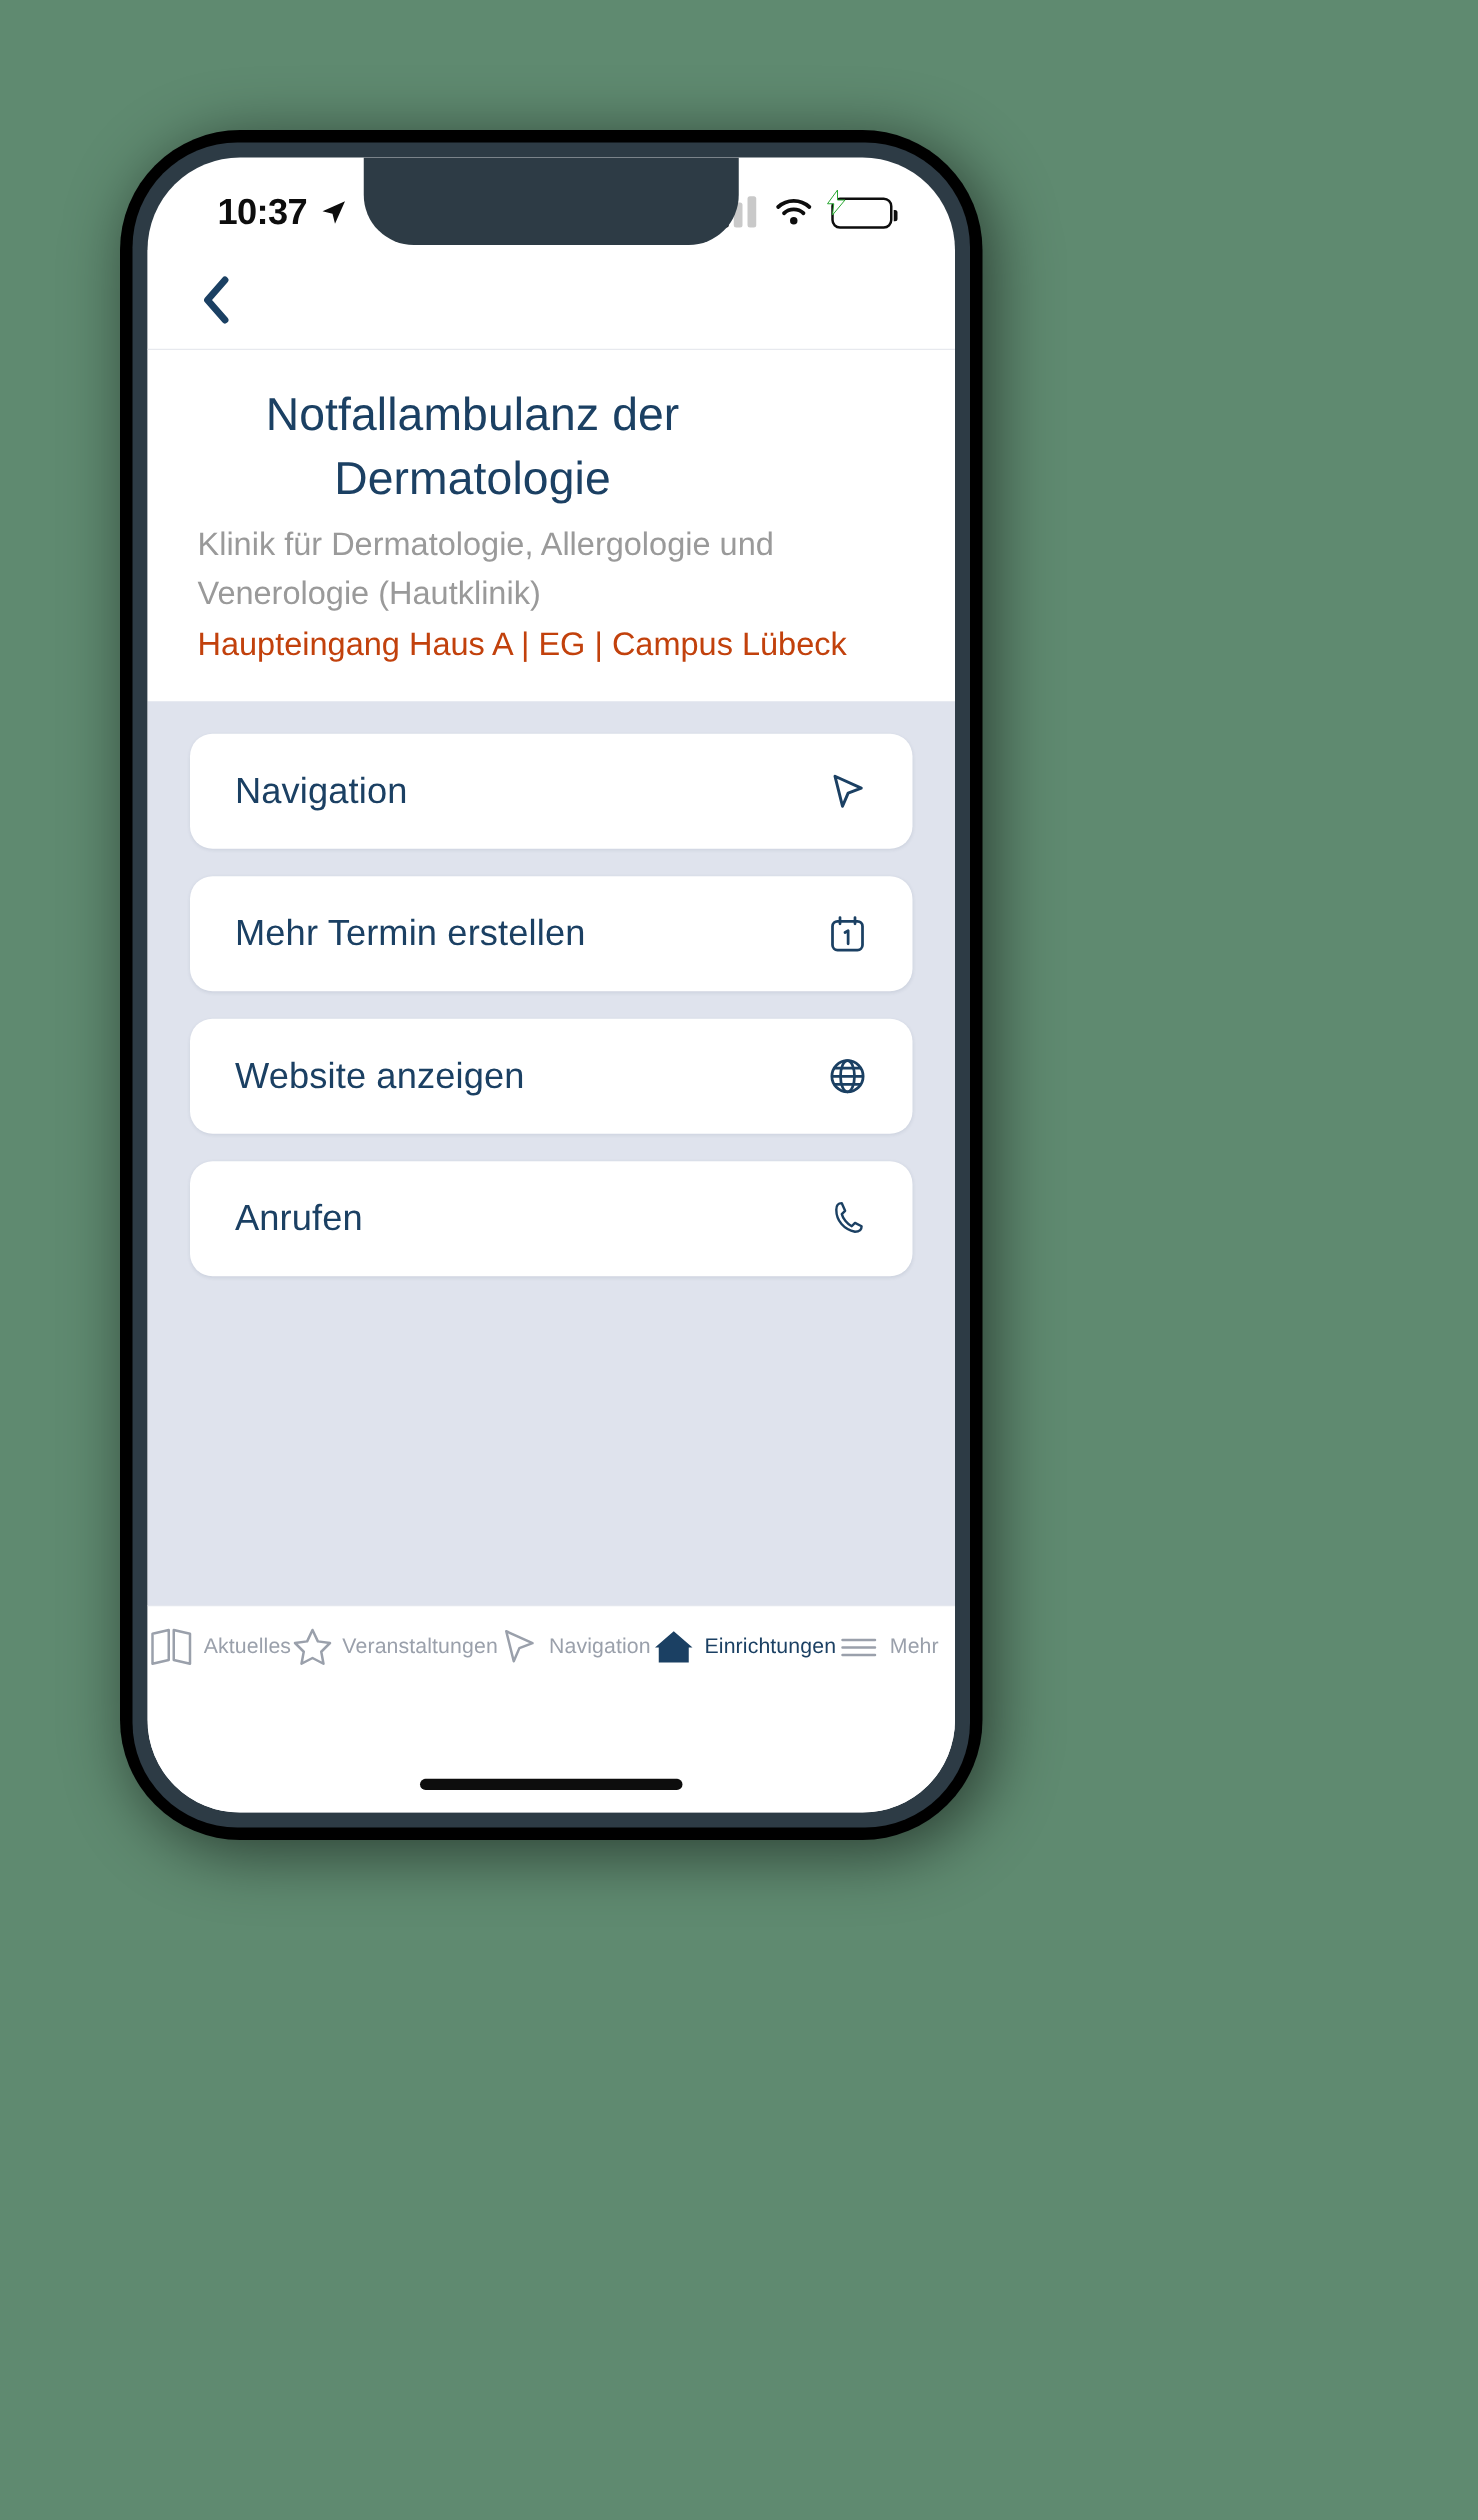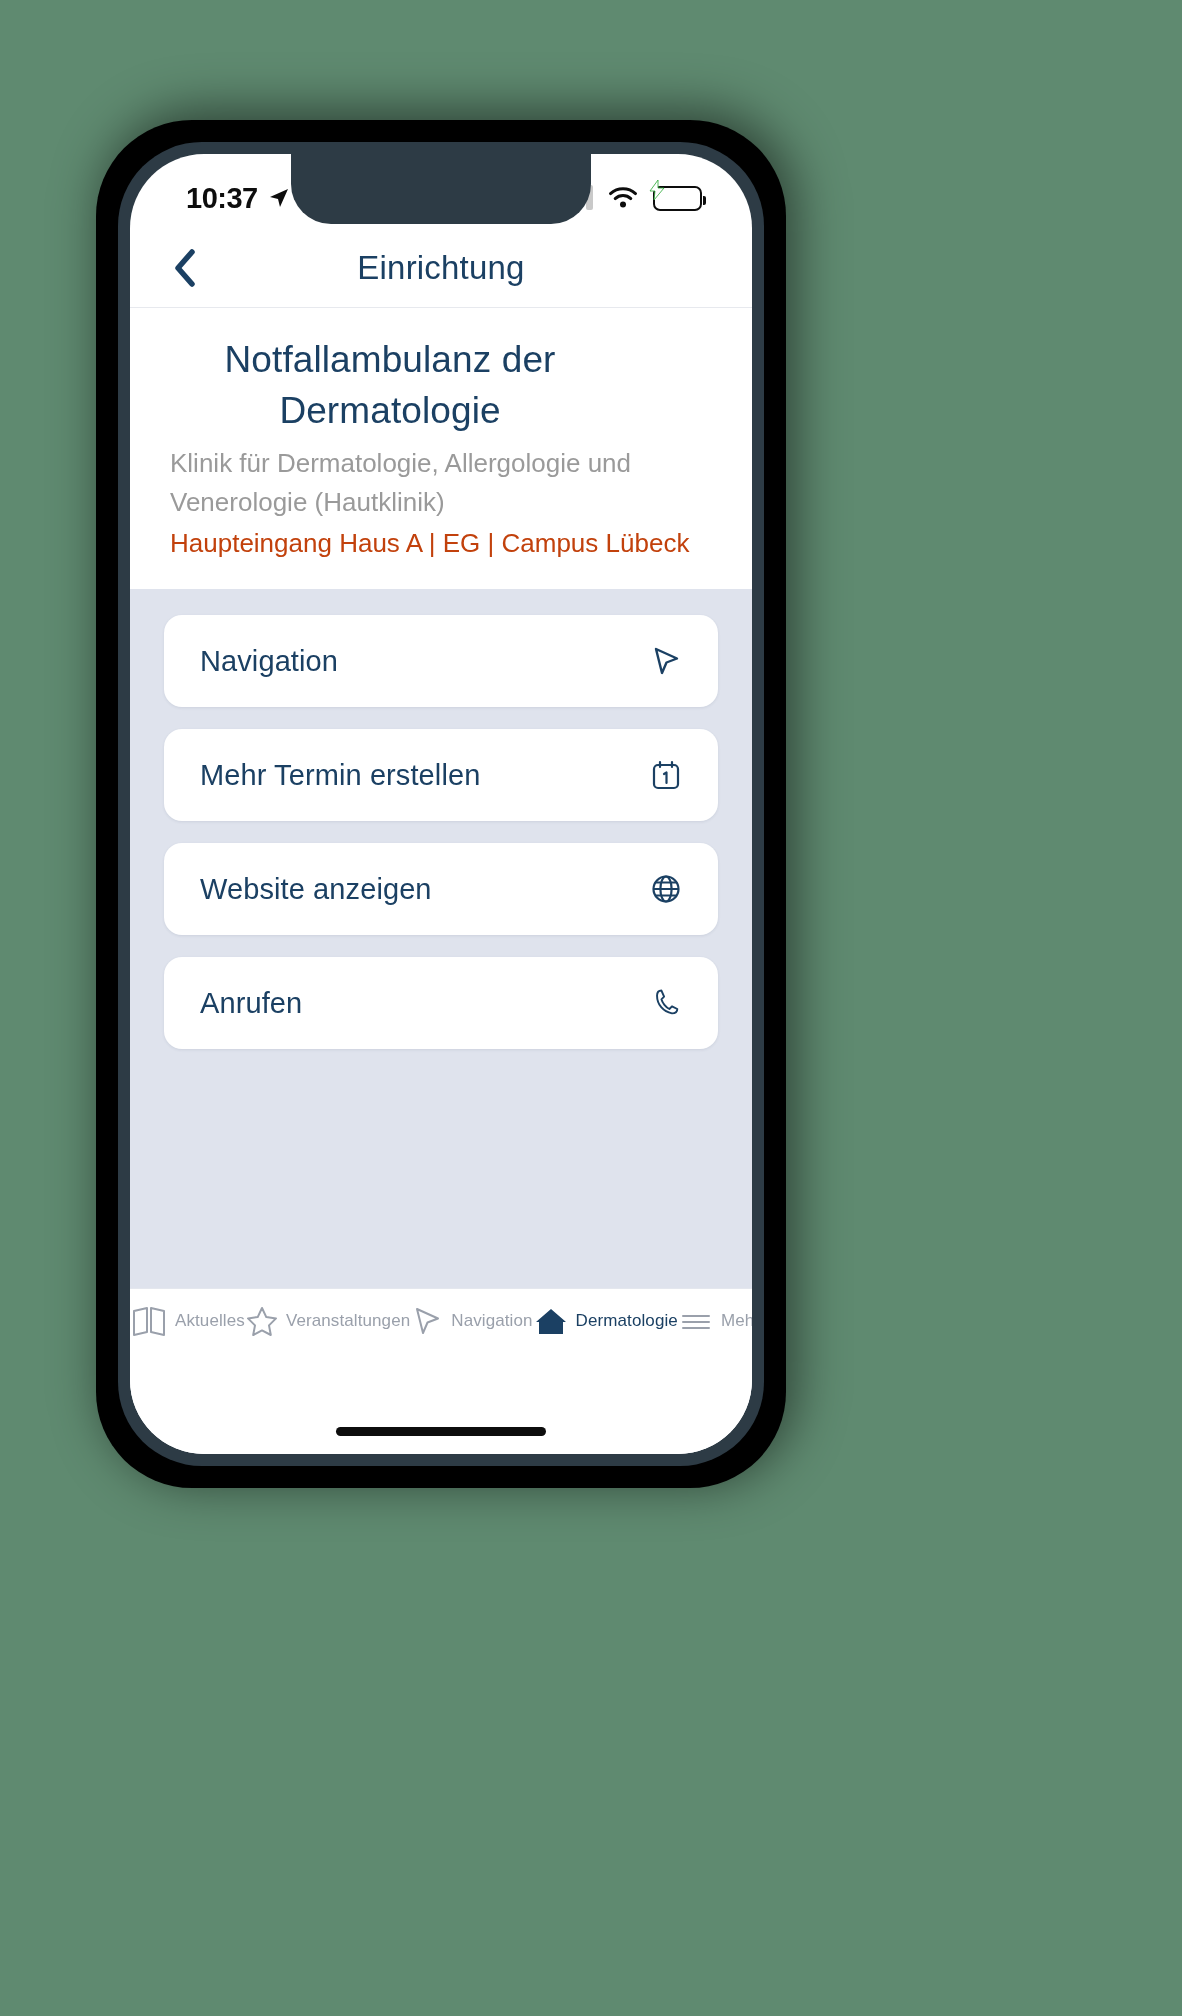--- a/index.html
+++ b/index.html
@@ -18,25 +18,25 @@
   .phone-shadow {
     position: absolute;
     left: 104px; top: 112px;
     width: 690px; height: 1370px;
     border-radius: 96px;
     background: rgba(0,0,0,0.55);
     filter: blur(26px);
   }
   .phone {
     position: absolute;
-    left: 96px; top: 120px;
+    left: 96px; top: 104px;
     width: 690px; height: 1368px;
     background: #000;
     border-radius: 96px;
-    padding: 22px;
+    padding: 10px;
   }
   .phone-inner {
     width: 100%; height: 100%;
     background: #2d3b45;
     border-radius: 84px;
     padding: 12px;
   }
   .screen {
     position: relative;
     width: 100%; height: 100%;
@@ -261,21 +261,20 @@
       </span>
     </div>
   </div>
 
   <div class="navbar">
     <div class="back-btn">
       <svg width="30" height="44" viewBox="0 0 30 44">
         <path d="M22 6 L8 22 L22 38" stroke="#1b4063" stroke-width="5.5" fill="none" stroke-linecap="round" stroke-linejoin="round"></path>
       </svg>
     </div>
-    <div class="nav-title">Einrichtung</div>
   </div>
 
   <div class="head-block">
     <div class="h-title">Notfallambulanz der Dermatologie</div>
     <div class="h-sub">Klinik für Dermatologie, Allergologie und Venerologie (Hautklinik)</div>
     <div class="h-loc">Haupteingang Haus A | EG | Campus Lübeck</div>
   </div>
 
   <div class="content">
 
@@ -350,21 +349,21 @@
       </span>
       <span class="tab-lbl">Navigation</span>
     </div>
 
     <div class="tab active">
       <span class="tab-ico">
         <svg width="36" height="32" viewBox="0 0 36 32">
           <path d="M18 4 L33 17 L30 17 L30 29 L6 29 L6 17 L3 17 Z" fill="#1b4063"></path>
         </svg>
       </span>
-      <span class="tab-lbl">Dermatologie</span>
+      <span class="tab-lbl">Einrichtungen</span>
     </div>
 
     <div class="tab">
       <span class="tab-ico">
         <svg width="36" height="32" viewBox="0 0 36 32">
           <path d="M5 11 L31 11 M5 17 L31 17 M5 23 L31 23" stroke="#9aa0ab" stroke-width="2" stroke-linecap="round"></path>
         </svg>
       </span>
       <span class="tab-lbl">Mehr</span>
     </div>

